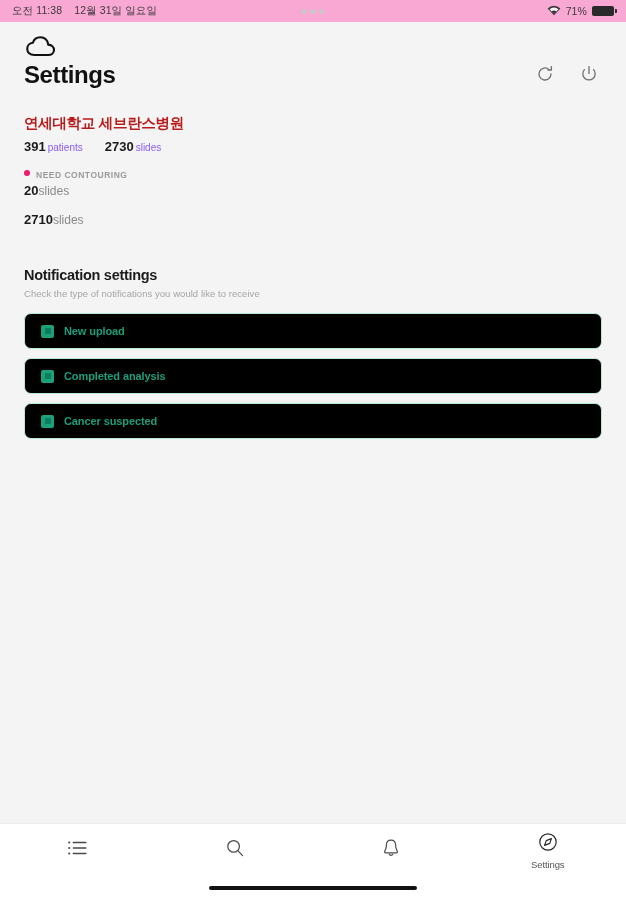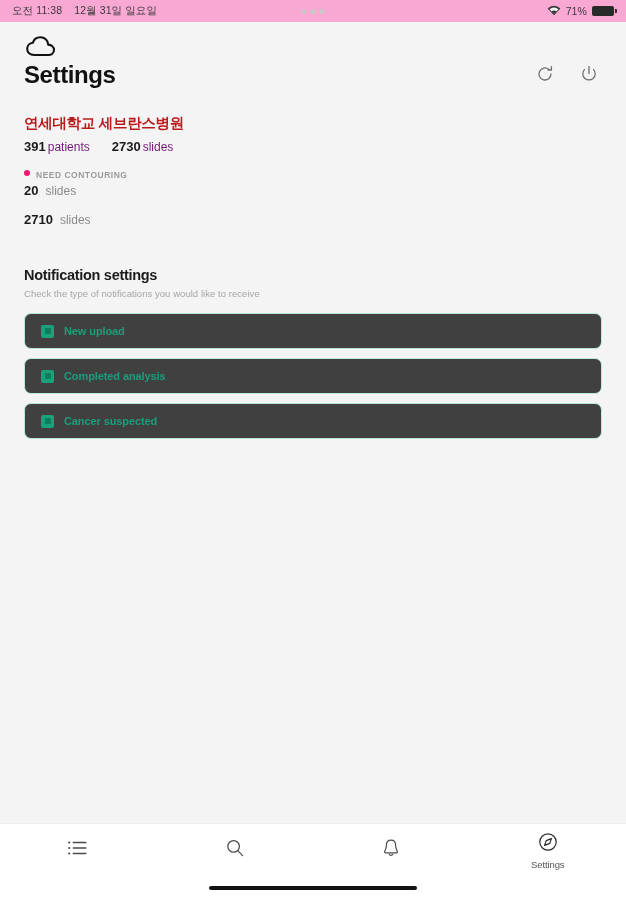--- a/index.html
+++ b/index.html
@@ -116,39 +116,39 @@
     align-items: baseline;
     font-size: 12px;
     color: #777;
   }
   .count-item { display: flex; align-items: baseline; gap: 2px; }
   .count-num {
     font-size: 13px;
     font-weight: bold;
     color: #1b1b1b;
   }
-  .count-label { font-size: 12px; color: #701a75; }
+  .count-label { font-size: 10px; color: #8b5cf6; }
 
   
   .stats-block { padding: 16px 24px 0 24px; }
   .stat-row { margin-bottom: 14px; }
   .stat-head {
     display: flex;
     align-items: flex-start;
     gap: 6px;
     margin-bottom: 3px;
   }
   .stat-dot { width: 6px; height: 6px; border-radius: 50%; }
   .stat-name {
     font-size: 8.5px;
     letter-spacing: 0.5px;
     color: #9a9a9a;
     font-weight: 600;
   }
-  .stat-value { display: flex; align-items: baseline; gap: 7px; }
+  .stat-value { display: flex; align-items: baseline; gap: 0; }
   .stat-num { font-size: 13px; font-weight: bold; color: #1b1b1b; }
   .stat-unit { font-size: 12px; color: #8a8a8a; }
 
   
   .notif-block { padding: 26px 24px 8px 24px; }
   .notif-title {
     font-size: 14.5px;
     font-weight: bold;
     color: #1b1b1b;
     letter-spacing: -0.3px;
@@ -157,21 +157,21 @@
     margin-top: 5px;
     font-size: 9.5px;
     color: #a5a5a5;
     letter-spacing: 0.05px;
   }
   .notif-list { margin-top: 14px; }
   .notif-card {
     height: 36px;
     border: 1px solid #b7e9d5;
     border-radius: 7px;
-    background: #404040;
+    background: #000000;
     display: flex;
     align-items: center;
     padding: 0 16px;
     margin-bottom: 9px;
     cursor: pointer;
   }
   .checkbox {
     width: 13px; height: 13px;
     border-radius: 2px;
     background: #1aa179;

